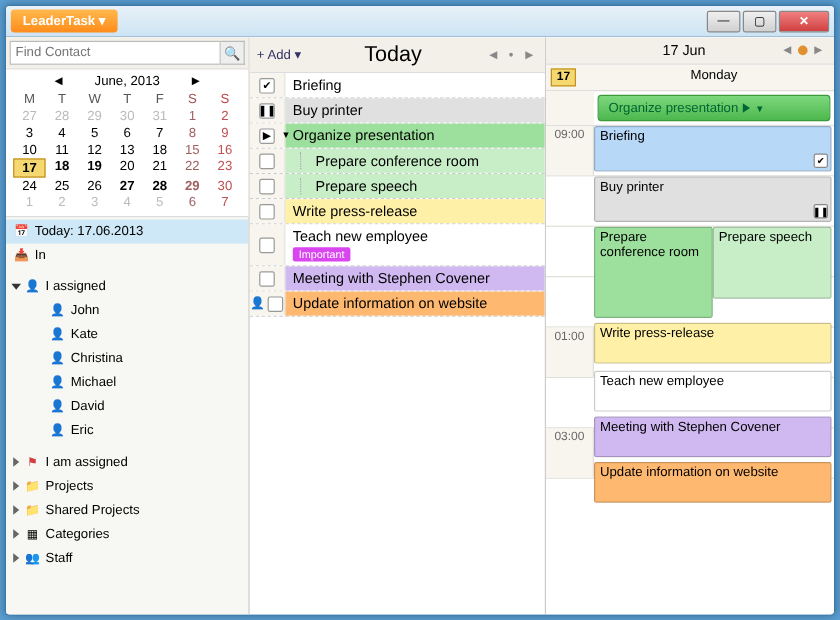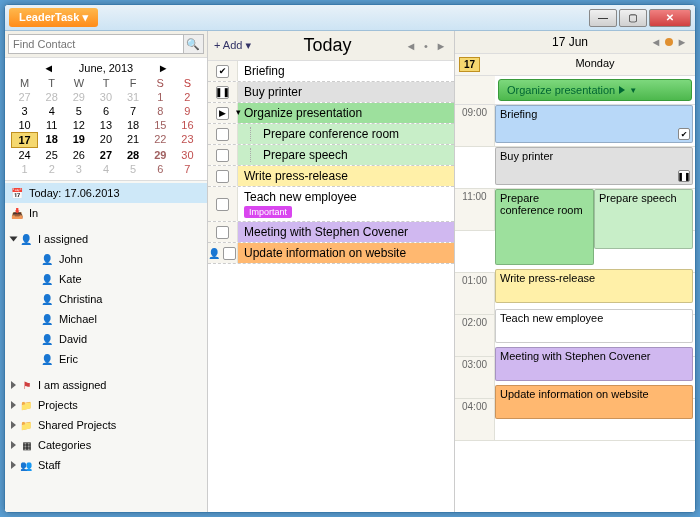--- a/index.html
+++ b/index.html
@@ -352,40 +352,34 @@
       <div class="timeline" id="timeline" style="position: relative;">
           <div style="position: relative;">
             <div class="time-row">
               <div class="time-label">09:00</div>
               <div class="time-slot"></div>
             </div>
             <div class="time-row">
               <div class="time-slot"></div>
             </div>
             <div class="time-row">
-              <div class="time-label">11:00</div>
               <div class="time-slot"></div>
             </div>
             <div class="time-row">
               <div class="time-slot"></div>
             </div>
             <div class="time-row">
               <div class="time-label">01:00</div>
               <div class="time-slot"></div>
             </div>
             <div class="time-row">
-              <div class="time-label">02:00</div>
               <div class="time-slot"></div>
             </div>
             <div class="time-row">
               <div class="time-label">03:00</div>
-              <div class="time-slot"></div>
-            </div>
-            <div class="time-row">
-              <div class="time-label">04:00</div>
               <div class="time-slot"></div>
             </div>
           </div>
           <div style="position: absolute; inset: 0px 2px 0px 40px;">
             <div class="event c-blue" style="top: 0px; height: 38px; left: 0px; right: 0px;"><span>Briefing</span><span class="ev-check" style="bottom: 2px;">✔</span></div>
             <div class="event c-gray" style="top: 42px; height: 38px; left: 0px; right: 0px;"><span>Buy printer</span><span class="ev-check" style="bottom: 2px;">❚❚</span></div>
             <div class="event c-green" style="top: 84px; height: 76px; left: 0px; width: 50%;"><span>Prepare conference room</span></div>
             <div class="event c-greenlt" style="top: 84px; height: 60px; left: 50%; right: 0px;"><span>Prepare speech</span></div>
             <div class="event c-yellow" style="top: 164px; height: 34px; left: 0px; right: 0px;"><span>Write press-release</span></div>
             <div class="event c-white" style="top: 204px; height: 34px; left: 0px; right: 0px;"><span>Teach new employee</span></div>

